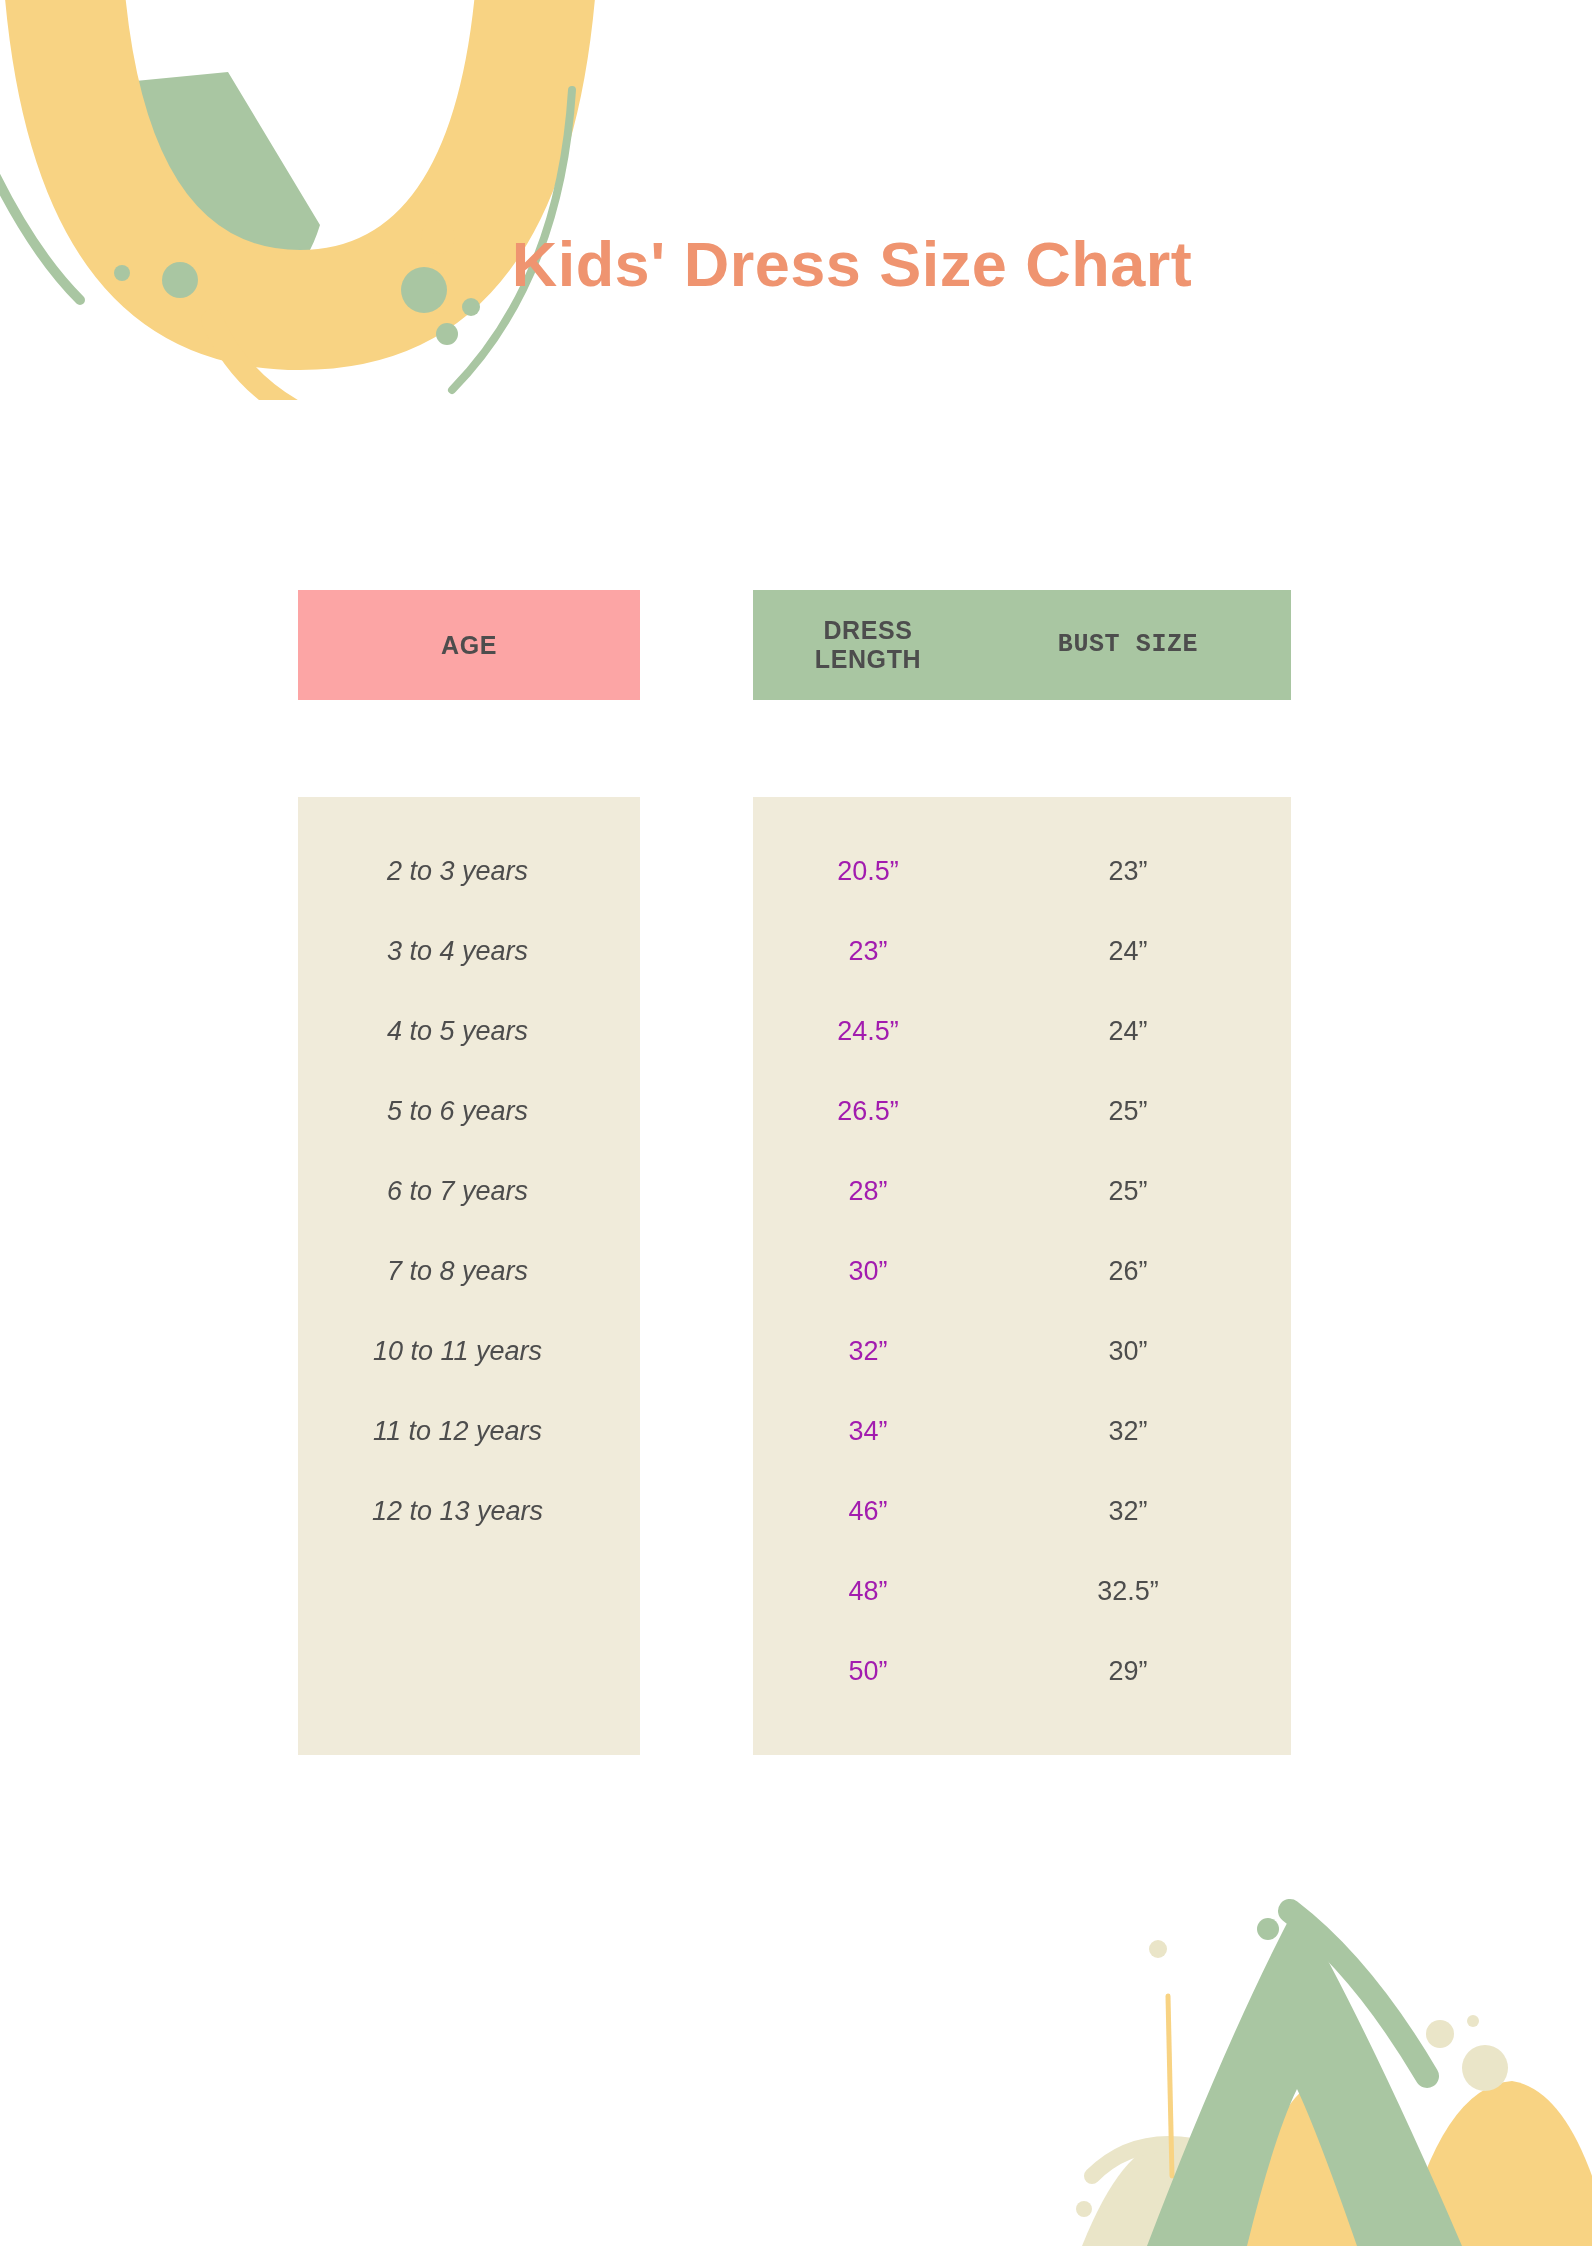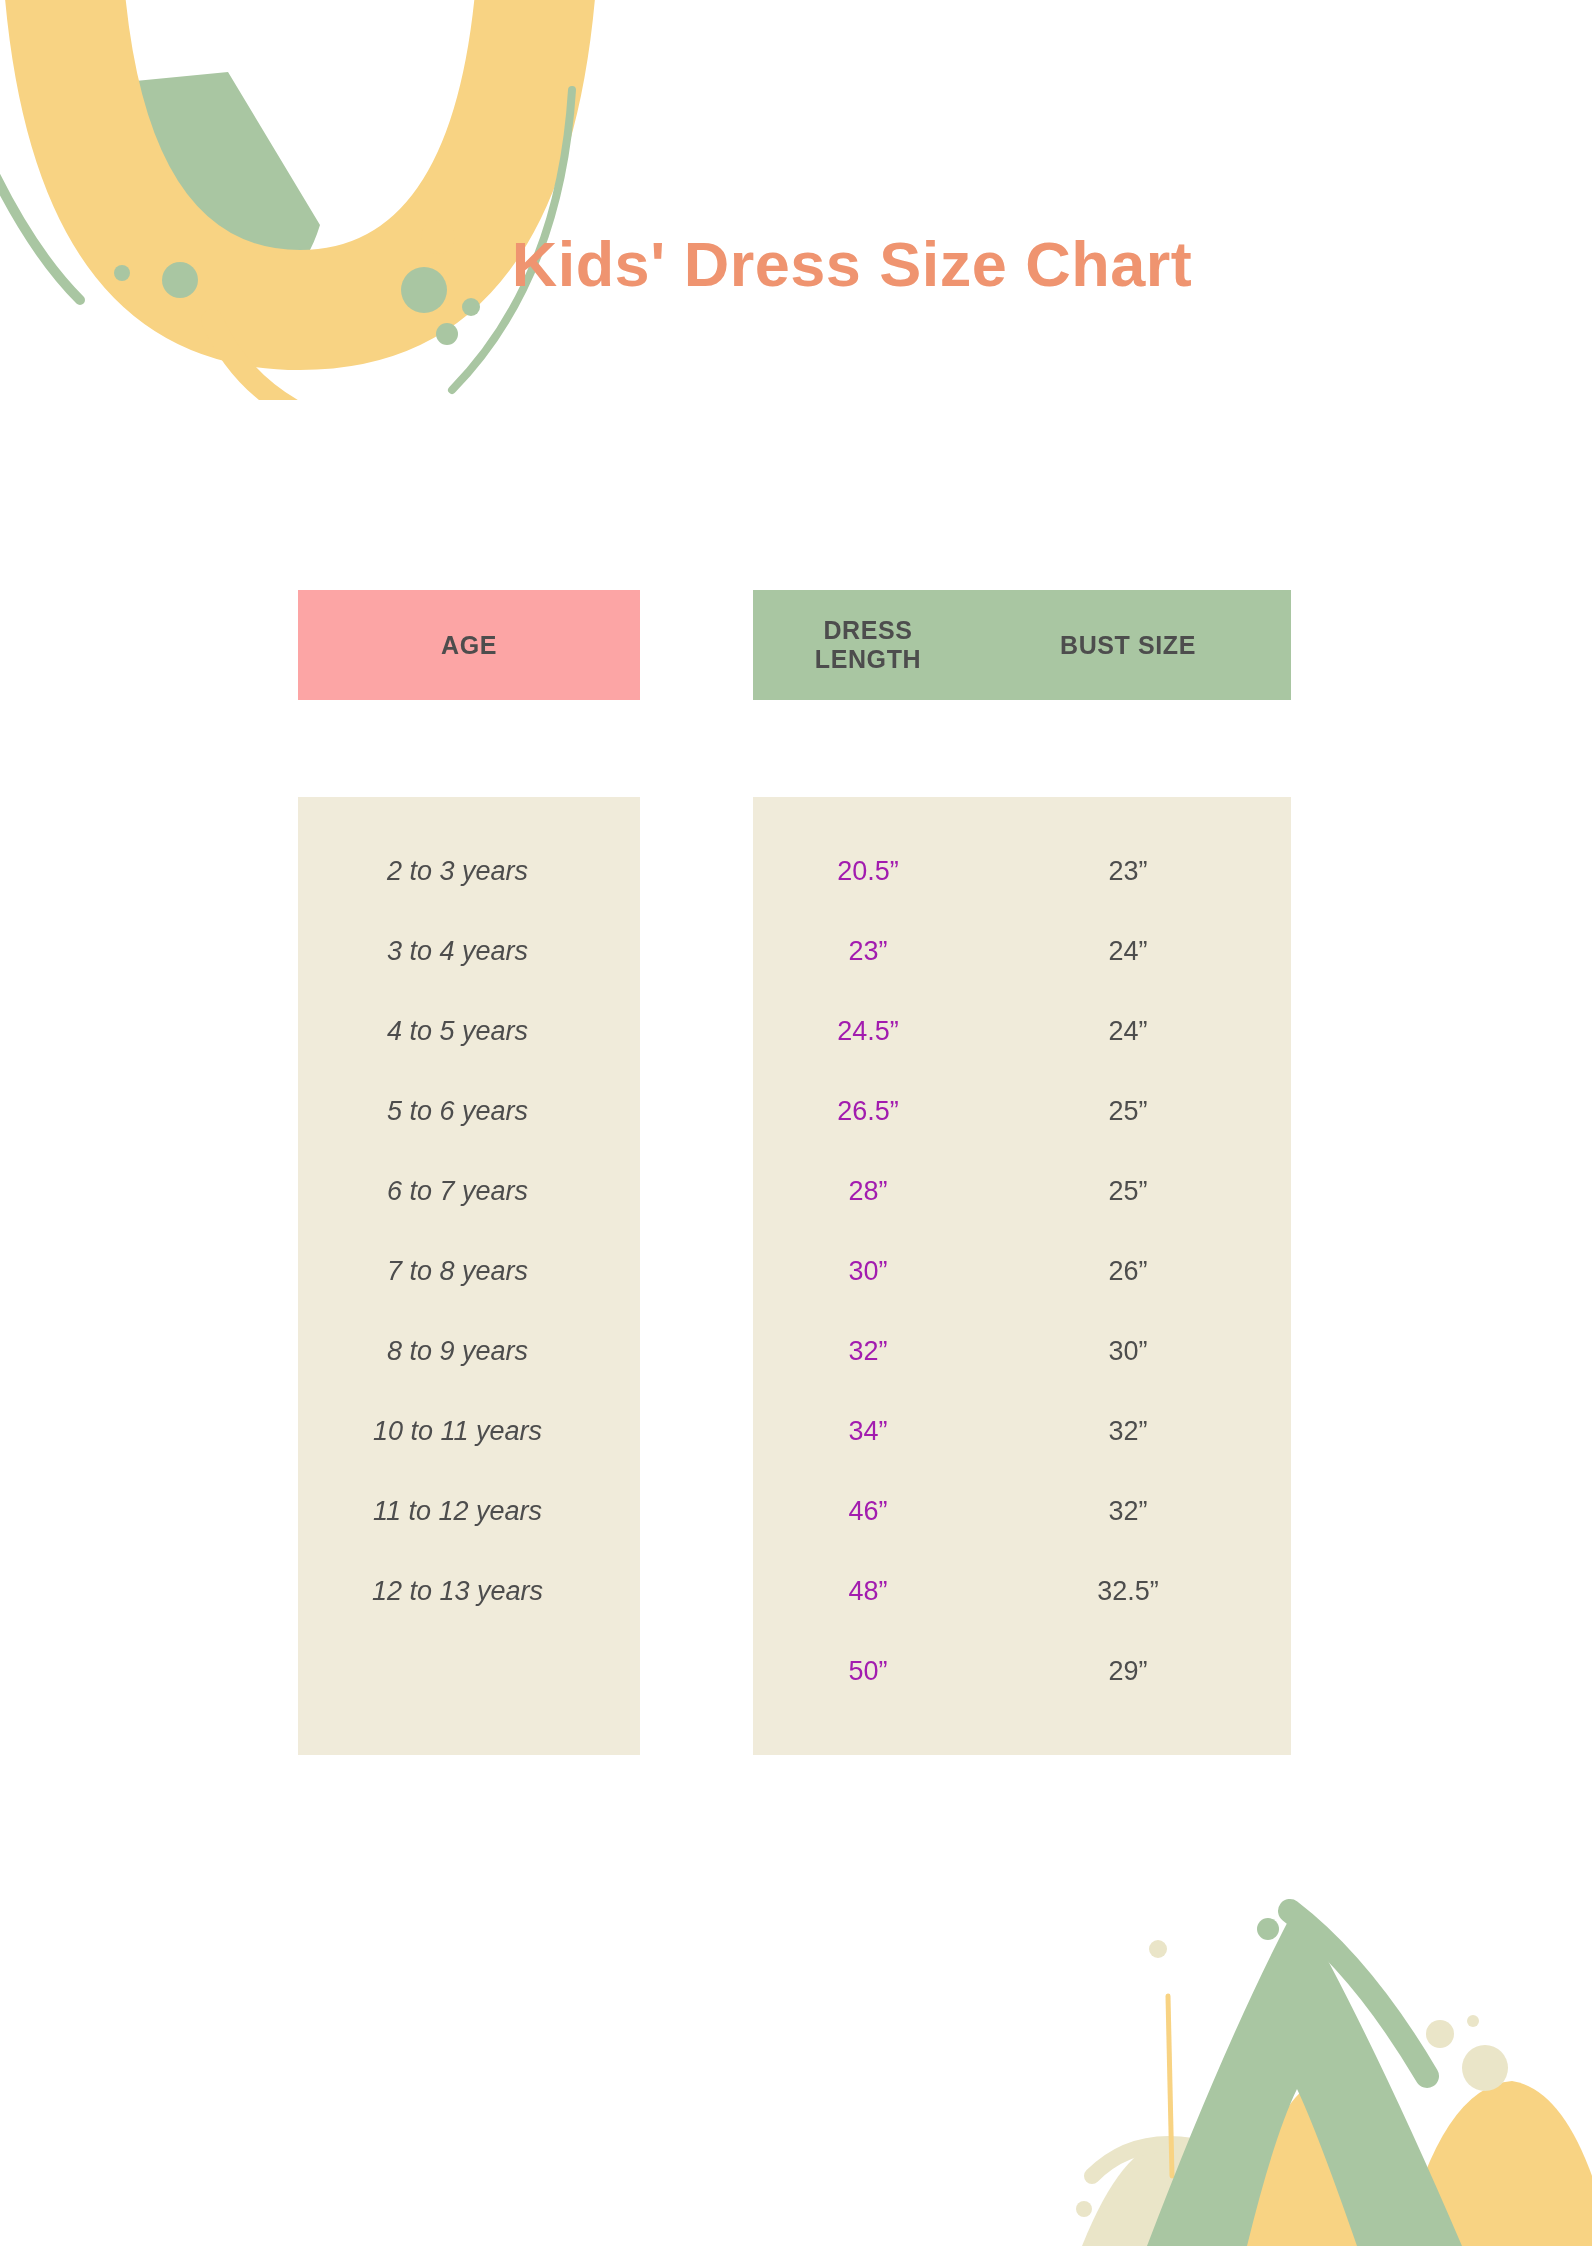--- a/index.html
+++ b/index.html
@@ -83,20 +83,21 @@
   }
   .head-cell-dress {
     width: 230px;
     text-align: center;
     line-height: 1.15;
   }
   .head-cell-bust {
     width: 290px;
     text-align: center;
     line-height: 1.15;
+    font-family: Liberation Mono, monospace;
   }
   .head-label {
     font-size: 25px;
     font-weight: bold;
     color: #4D4D4D;
     letter-spacing: 0.6px;
   }
 
   .body-row {
     display: flex;
@@ -223,23 +224,20 @@
         <div class="data-line">
           <div class="cell-age">5 to 6 years</div>
         </div>
         <div class="data-line">
           <div class="cell-age">6 to 7 years</div>
         </div>
         <div class="data-line">
           <div class="cell-age">7 to 8 years</div>
         </div>
         <div class="data-line">
-          <div class="cell-age">8 to 9 years</div>
-        </div>
-        <div class="data-line">
           <div class="cell-age">10 to 11 years</div>
         </div>
         <div class="data-line">
           <div class="cell-age">11 to 12 years</div>
         </div>
         <div class="data-line">
           <div class="cell-age">12 to 13 years</div>
         </div>
       </div>
     <div class="body-gap"></div>

